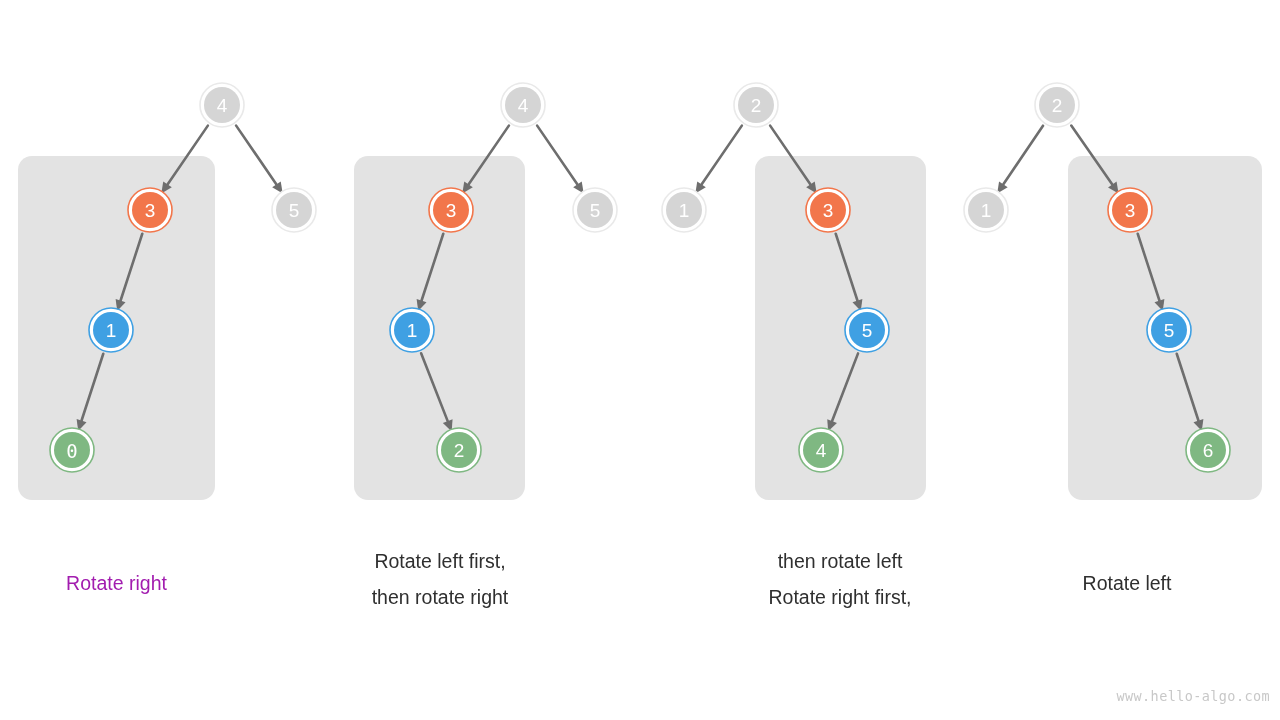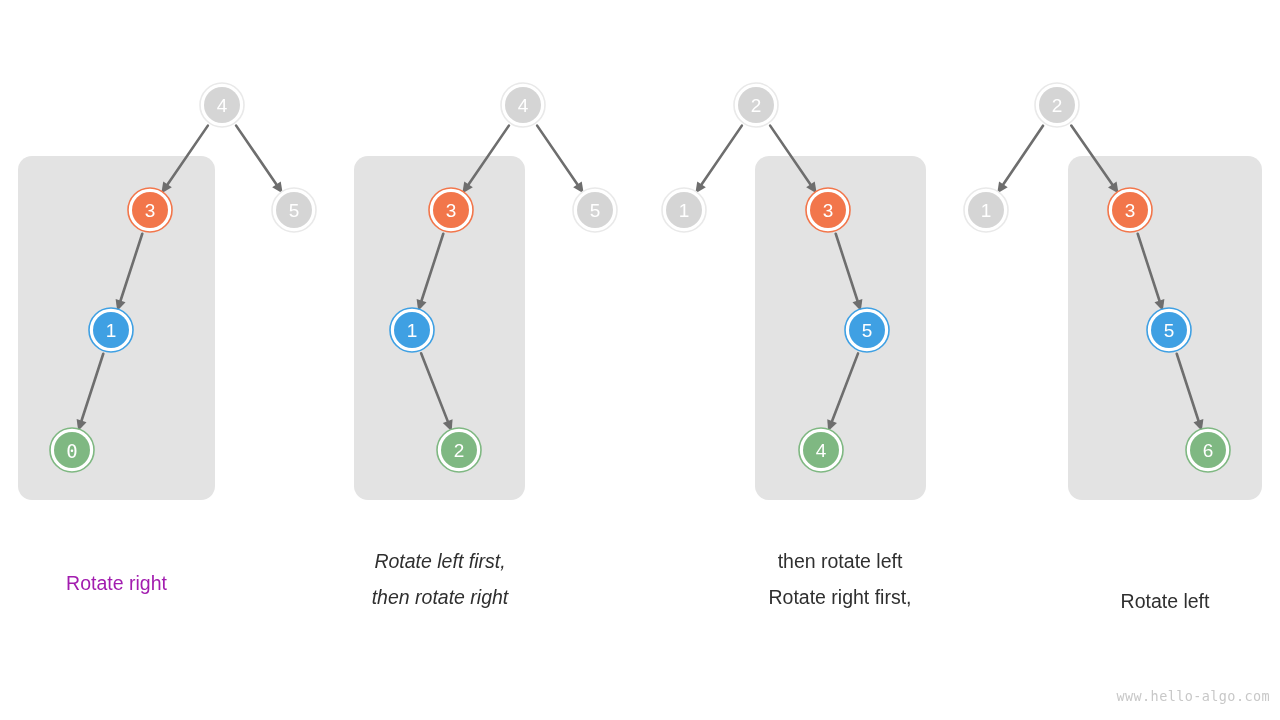--- a/index.html
+++ b/index.html
@@ -246,18 +246,18 @@
         </g>
         <g>
           <circle cx="1208" cy="450" r="22" fill="#ffffff" stroke="#7fb882" stroke-width="1.6"></circle>
           <circle cx="1208" cy="450" r="18" fill="#7fb882"></circle>
           <text x="1208" y="450.5" class="node-label-sans">6</text>
         </g>
       </g>
   </svg>
   <div id="captions-layer">
       <div class="caption" style="left: 18px; top: 565px; width: 197px; color: #a21caf;"><div>Rotate right</div></div>
-      <div class="caption" style="left: 340px; top: 543px; width: 200px; color: rgb(47, 47, 47); font-style: italic;"><div>Rotate left first,</div><div>then rotate right</div></div>
+      <div class="caption" style="left: 340px; top: 543px; width: 200px; color: rgb(47, 47, 47);"><div>Rotate left first,</div><div>then rotate right</div></div>
       <div class="caption" style="left: 740px; top: 543px; width: 200px; color: rgb(47, 47, 47);"><div>then rotate left</div><div>Rotate right first,</div></div>
-      <div class="caption" style="left: 1065px; top: 565px; width: 200px; color: rgb(47, 47, 47); margin-top: 18px;"><div>Rotate left</div></div>
+      <div class="caption" style="left: 1027px; top: 565px; width: 200px; color: rgb(47, 47, 47);"><div>Rotate left</div></div>
     </div>
   <div class="watermark">www.hello-algo.com</div>
 </div>
 
 </body></html>

